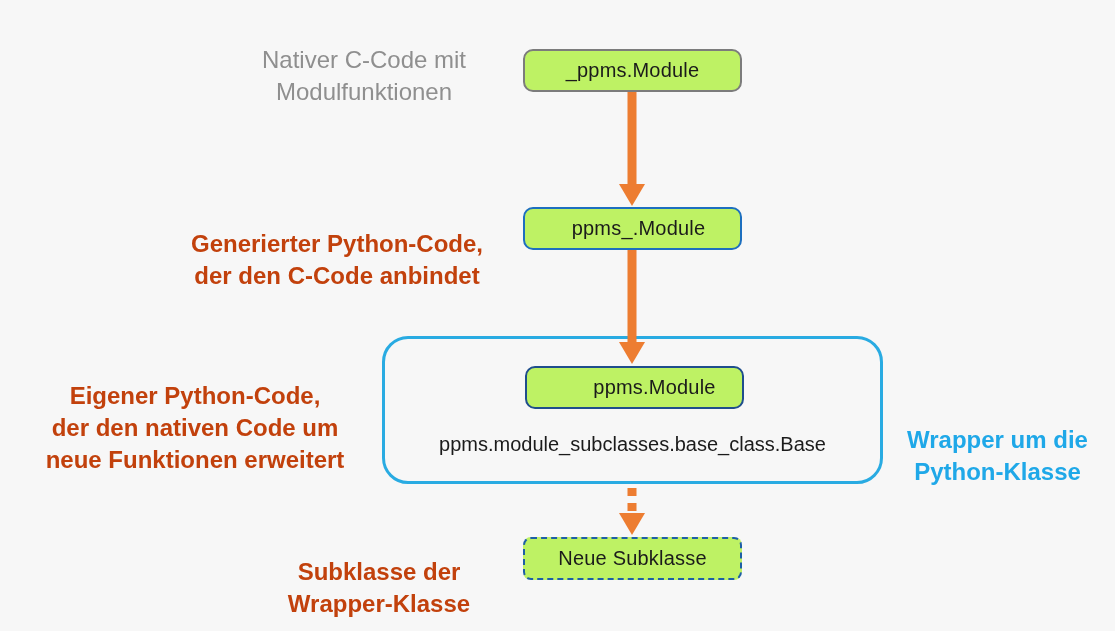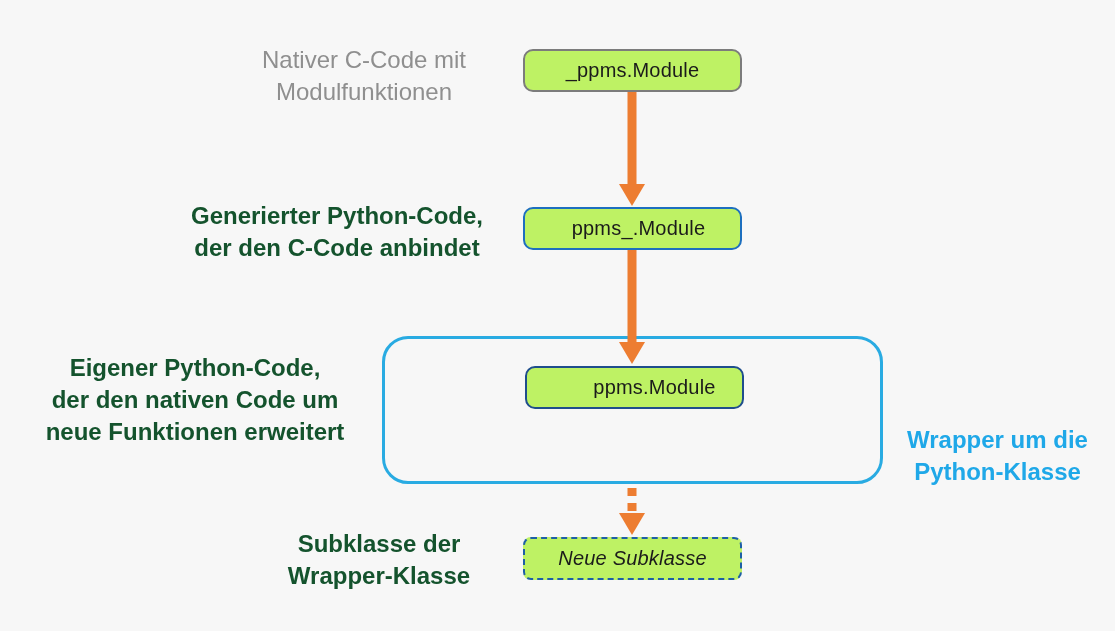--- a/index.html
+++ b/index.html
@@ -24,31 +24,31 @@
     display: flex;
     align-items: center;
     justify-content: center;
     font-size: 20px;
     color: #1b1b1b;
     letter-spacing: 0.2px;
   }
   .node-gray   { border: 2px solid #7c7c7c; }
   .node-blue   { border: 2px solid #1d6fbf; padding-left: 12px; }
   .node-navy   { border: 2px solid #1f4e8c; }
-  .node-dashed { border: 2px dashed #1d5fa6; border-radius: 8px; font-style: italic; }
+  .node-dashed { border: 2px dashed #1d5fa6; border-radius: 8px; }
 
   .side-label {
     position: absolute;
     text-align: center;
     font-size: 24px;
     font-weight: 600;
     line-height: 32px;
   }
   .lbl-gray { color: #8f8f8f; font-weight: 400; }
-  .lbl-blue { color: #14532d; }
+  .lbl-blue { color: #c2410c; margin-top: 28px; }
   .lbl-cyan { color: #1fa8e8; margin-top: 44px; }
 
   .group-box {
     position: absolute;
     left: 382px;
     top: 336px;
     width: 501px;
     height: 148px;
     box-sizing: border-box;
     border: 3px solid #29abe2;
@@ -103,20 +103,21 @@
   <div class="side-label lbl-blue" style="left:25px; top:352px; width:340px;">
     <div>Eigener Python-Code,</div>
     <div>der den nativen Code um</div>
     <div>neue Funktionen erweitert</div>
   </div>
 
   <div class="group-box">
     <div class="node node-navy" style="left:140px; top:27px;padding-left:40px;">
       <span>ppms.Module</span>
     </div>
+    <div class="group-subtext">ppms.module_subclasses.base_class.Base</div>
   </div>
 
   <div class="side-label lbl-cyan" style="left:885px; top:380px; width:225px;">
     <div>Wrapper um die</div>
     <div>Python-Klasse</div>
   </div>
 
   <svg class="arrow" style="left:617px; top:487px;" width="30" height="48" viewBox="0 0 30 48">
     <line x1="15" y1="1" x2="15" y2="26" stroke="#ED7D31" stroke-width="9" stroke-dasharray="8 7"></line>
     <polygon points="2,26 28,26 15,48" fill="#ED7D31"></polygon>

